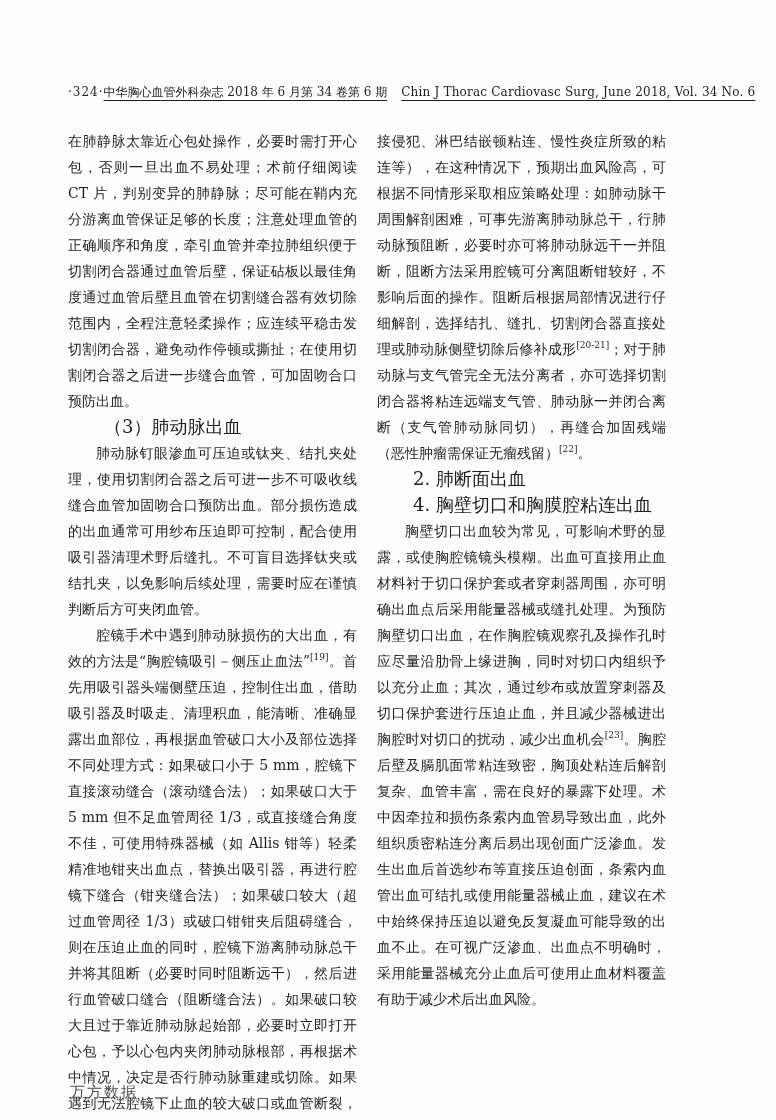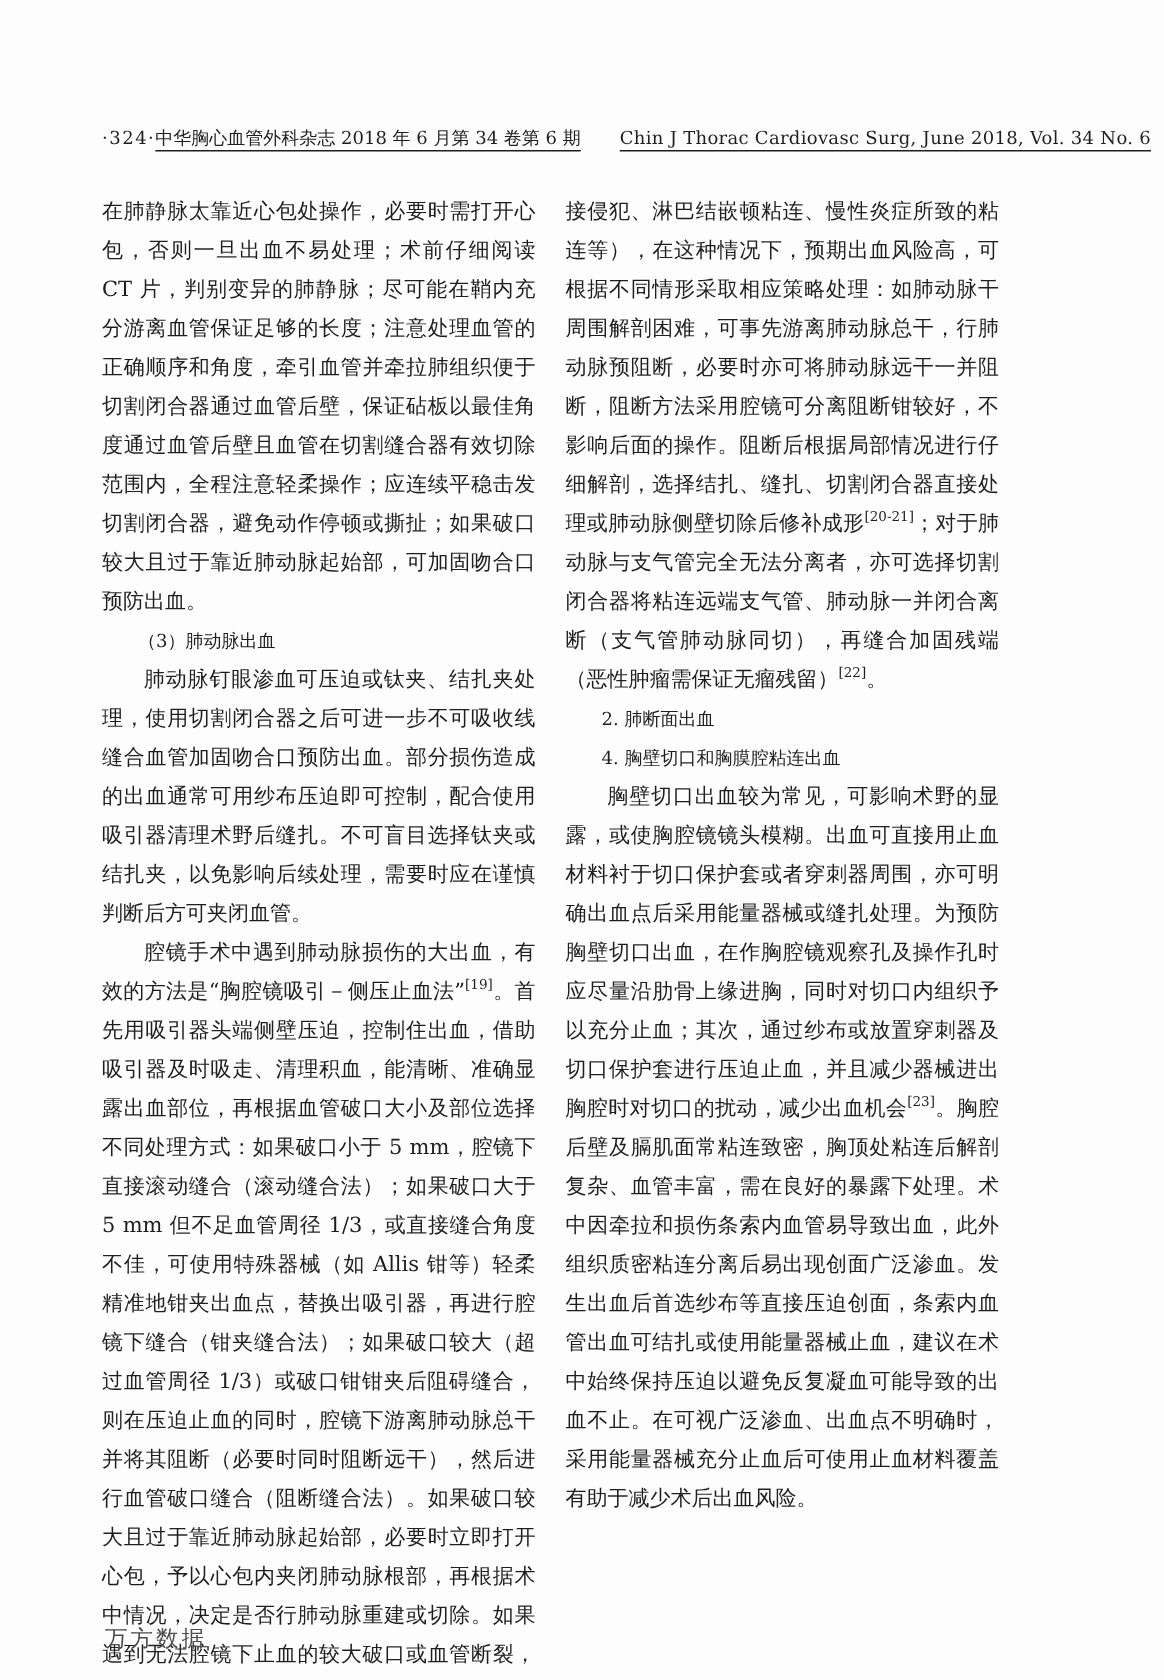--- a/index.html
+++ b/index.html
@@ -17,42 +17,42 @@
     padding: 84px 68px 0 68px;
   }
   .page-header {
     display: flex;
     align-items: baseline;
     font-size: 12px;
     line-height: 16px;
     white-space: nowrap;
   }
   .page-number { letter-spacing: 1px; }
-  .header-titles { margin-left: auto; display: flex; gap: 26px; }
+  .header-titles { margin-left: auto; display: flex; gap: 14px; }
   .underlined {
     text-decoration: underline;
     text-underline-offset: 4px;
     text-decoration-thickness: 0.8px;
   }
   .journal-en { letter-spacing: 0.2px; }
   .columns {
     display: flex;
     gap: 20px;
     margin-top: 28px;
   }
   .col {
     width: 310px;
     font-size: 14px;
     line-height: 26px;
     text-align: justify;
     text-justify: inter-ideograph;
   }
   .para { margin: 0; text-indent: 2em; }
   .para.no-indent { text-indent: 0; }
-  .section-heading { margin: 0; text-indent: 2em; font-weight: normal; font-size: 12px; }
+  .section-heading { margin: 0; text-indent: 2em; font-weight: normal; font-size: 18px; }
   sup.ref {
     font-size: 9px;
     line-height: 0;
     vertical-align: super;
     letter-spacing: 0;
     margin-top: 32px;
   }
   .watermark {
     position: absolute;
     left: 70px; bottom: 18px;
@@ -71,21 +71,21 @@
     <span class="page-number">·324·</span>
     <span class="header-titles">
       <span class="underlined journal-cn">中华胸心血管外科杂志 2018 年 6 月第 34 卷第 6 期</span>
       <span class="underlined journal-en">Chin J Thorac Cardiovasc Surg, June 2018, Vol. 34 No. 6</span>
     </span>
   </header>
 
   <main class="columns">
 
     <section class="col">
-      <p class="para no-indent">在肺静脉太靠近心包处操作，必要时需打开心包，否则一旦出血不易处理；术前仔细阅读 CT 片，判别变异的肺静脉；尽可能在鞘内充分游离血管保证足够的长度；注意处理血管的正确顺序和角度，牵引血管并牵拉肺组织便于切割闭合器通过血管后壁，保证砧板以最佳角度通过血管后壁且血管在切割缝合器有效切除范围内，全程注意轻柔操作；应连续平稳击发切割闭合器，避免动作停顿或撕扯；如果破口较大且过于靠近肺动脉起始部，可加固吻合口预防出血。</p>
+      <p class="para no-indent">在肺静脉太靠近心包处操作，必要时需打开心包，否则一旦出血不易处理；术前仔细阅读 CT 片，判别变异的肺静脉；尽可能在鞘内充分游离血管保证足够的长度；注意处理血管的正确顺序和角度，牵引血管并牵拉肺组织便于切割闭合器通过血管后壁，保证砧板以最佳角度通过血管后壁且血管在切割缝合器有效切除范围内，全程注意轻柔操作；应连续平稳击发切割闭合器，避免动作停顿或撕扯；在使用切割闭合器之后进一步缝合血管，可加固吻合口预防出血。</p>
       <p class="section-heading">（3）肺动脉出血</p>
       <p class="para">肺动脉钉眼渗血可压迫或钛夹、结扎夹处理，使用切割闭合器之后可进一步不可吸收线缝合血管加固吻合口预防出血。部分损伤造成的出血通常可用纱布压迫即可控制，配合使用吸引器清理术野后缝扎。不可盲目选择钛夹或结扎夹，以免影响后续处理，需要时应在谨慎判断后方可夹闭血管。</p>
       <p class="para"><span>腔镜手术中遇到肺动脉损伤的大出血，有效的方法是“胸腔镜吸引－侧压止血法”</span><sup class="ref">[19]</sup><span>。首先用吸引器头端侧壁压迫，控制住出血，借助吸引器及时吸走、清理积血，能清晰、准确显露出血部位，再根据血管破口大小及部位选择不同处理方式：如果破口小于 5 mm，腔镜下直接滚动缝合（滚动缝合法）；如果破口大于 5 mm 但不足血管周径 1/3，或直接缝合角度不佳，可使用特殊器械（如 Allis 钳等）轻柔精准地钳夹出血点，替换出吸引器，再进行腔镜下缝合（钳夹缝合法）；如果破口较大（超过血管周径 1/3）或破口钳钳夹后阻碍缝合，则在压迫止血的同时，腔镜下游离肺动脉总干并将其阻断（必要时同时阻断远干），然后进行血管破口缝合（阻断缝合法）。如果破口较大且过于靠近肺动脉起始部，必要时立即打开心包，予以心包内夹闭肺动脉根部，再根据术中情况，决定是否行肺动脉重建或切除。如果遇到无法腔镜下止血的较大破口或血管断裂，应立即压迫止血并中转开胸，立即打开心包夹闭肺动脉根部，根据术中情况，决定行肺动脉重建或切除。使用上述不同技术方案处理出血后，可以适当使用止血材料覆盖创面加固。</span></p>
 
     </section>
 
     <section class="col">
       <p class="para no-indent"><span>接侵犯、淋巴结嵌顿粘连、慢性炎症所致的粘连等），在这种情况下，预期出血风险高，可根据不同情形采取相应策略处理：如肺动脉干周围解剖困难，可事先游离肺动脉总干，行肺动脉预阻断，必要时亦可将肺动脉远干一并阻断，阻断方法采用腔镜可分离阻断钳较好，不影响后面的操作。阻断后根据局部情况进行仔细解剖，选择结扎、缝扎、切割闭合器直接处理或肺动脉侧壁切除后修补成形</span><sup class="ref">[20-21]</sup><span>；对于肺动脉与支气管完全无法分离者，亦可选择切割闭合器将粘连远端支气管、肺动脉一并闭合离断（支气管肺动脉同切），再缝合加固残端（恶性肿瘤需保证无瘤残留）</span><sup class="ref">[22]</sup><span>。</span></p>
       <p class="section-heading">2. 肺断面出血</p>
       <p class="section-heading">4. 胸壁切口和胸膜腔粘连出血</p>

